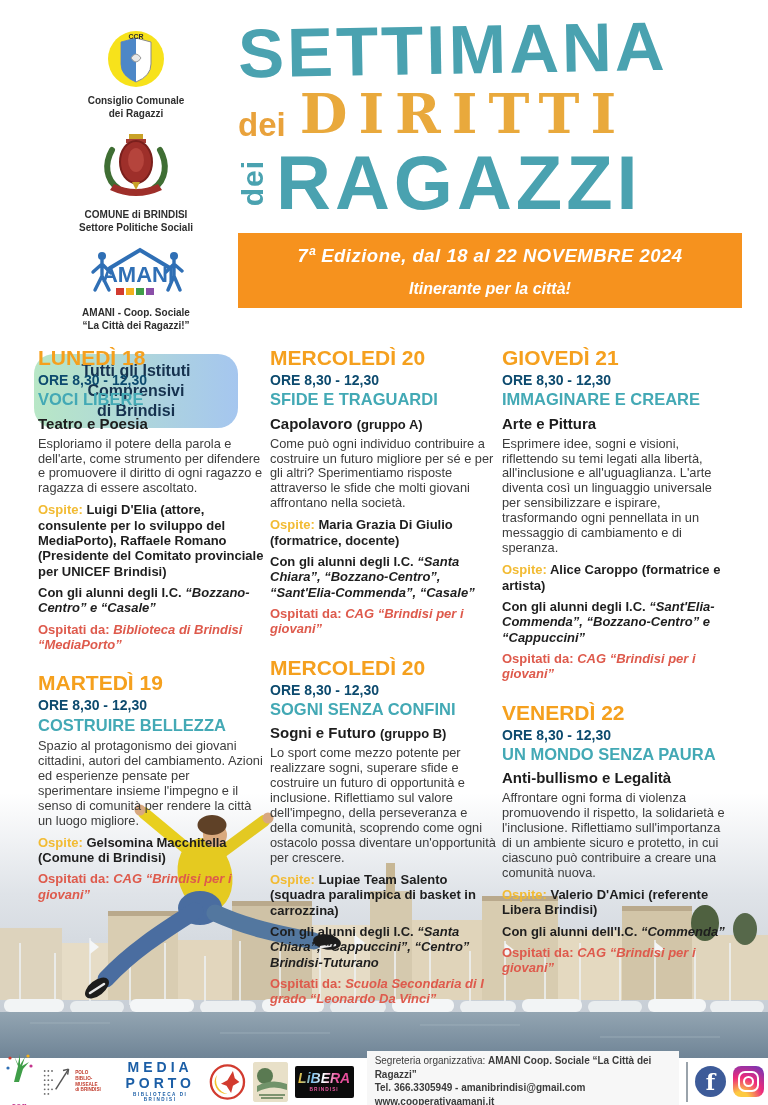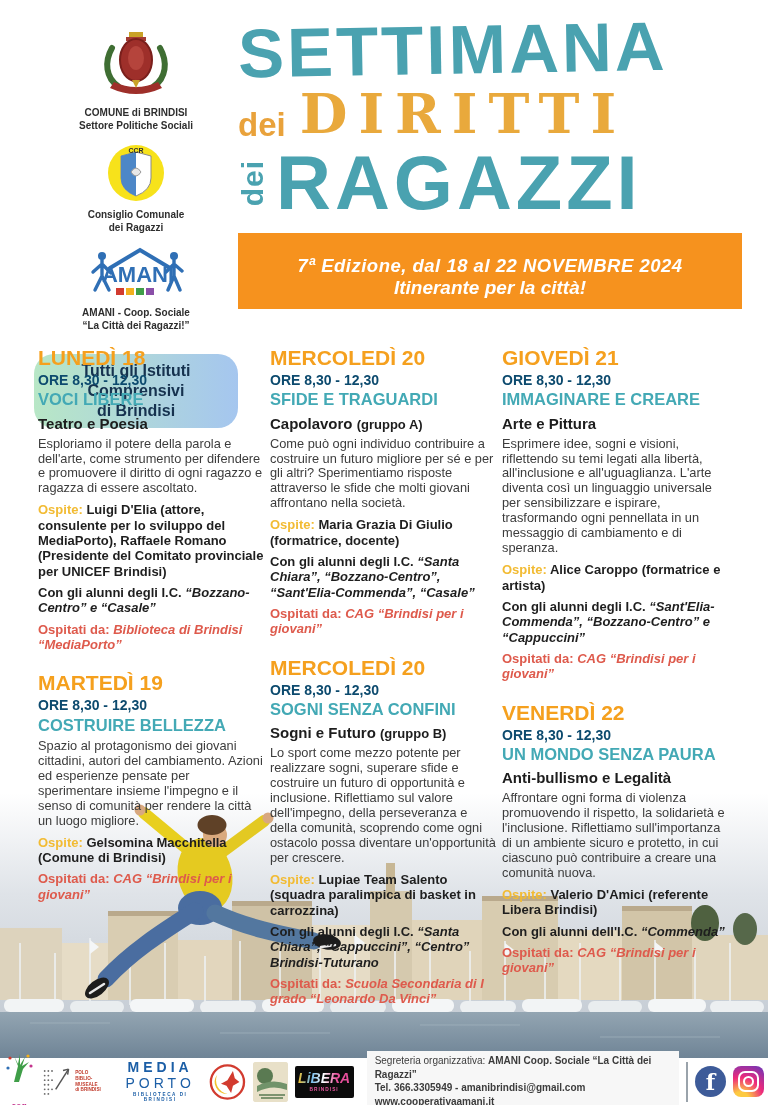--- a/index.html
+++ b/index.html
@@ -33,24 +33,24 @@
   .t-dei2{
     color:#4aa2b0;font-size:30px;font-weight:800;line-height:1;
     writing-mode:vertical-rl;transform:rotate(180deg);margin-right:8px;letter-spacing:1px;
   }
   .t-ragazzi{
     color:#4aa2b0;font-size:76px;font-weight:800;letter-spacing:4px;line-height:1;
     white-space:nowrap;
   }
   .banner{
     margin-top:12px;background:#f6921e;color:#ffffff;text-align:center;
-    padding:22px 6px 10px 6px;font-style:italic;font-weight:bold;
+    padding:12px 6px 10px 6px;font-style:italic;font-weight:bold;
   }
   .banner-line1{font-size:18.5px;letter-spacing:.5px;}
-  .banner-line2{font-size:19px;margin-top:0;}
+  .banner-line2{font-size:16px;margin-top:13px;}
   
   .grid{
     position:absolute;left:38px;top:347px;width:704px;z-index:2;
     display:grid;grid-template-columns:226px 226px 226px;column-gap:6px;
   }
   .col{display:flex;flex-direction:column;gap:20px;}
   .sec-day{color:#f5a01e;font-size:21px;font-weight:800;line-height:1;margin:0 0 5px 0;}
   .sec-time{color:#0c4a6e;font-size:14px;font-weight:bold;line-height:1.1;}
   .sec-title{color:#43a9b5;font-size:16.5px;font-weight:800;line-height:1.1;margin-top:2px;}
   .sec-subtitle{color:#1d1d1d;font-size:15px;font-weight:800;margin-top:6px;}
@@ -68,21 +68,21 @@
   .footer{
     position:absolute;left:0;bottom:0;width:768px;height:47px;background:#ffffff;
     display:flex;align-items:center;z-index:3;padding:0 4px;box-sizing:border-box;gap:7px;
   }
   .f-logo{flex:0 0 auto;display:flex;flex-direction:column;align-items:center;justify-content:center;}
   .cag-word{color:#c4348d;font-size:9px;font-weight:bold;line-height:1;margin-top:18px;}
   .polo-text{font-size:4.6px;color:#c03a2b;font-weight:bold;line-height:1.25;text-align:left;}
   .polo-wrap{display:flex;align-items:center;gap:3px;}
   .mediaporto{color:#1b5ea6;text-align:center;line-height:1;}
   .mp-l1{font-size:14px;font-weight:800;letter-spacing:4px;}
-  .mp-l2{font-size:14px;font-weight:400;letter-spacing:4px;margin-top:2px;}
+  .mp-l2{font-size:14px;font-weight:700;letter-spacing:4px;margin-top:2px;}
   .mp-cap{font-size:4.6px;letter-spacing:1.6px;margin-top:3px;font-weight:bold;}
   .libera-box{
     width:64px;height:32px;background:#0b0b0b;border-radius:2px;display:flex;
     flex-direction:column;align-items:center;justify-content:center;line-height:1;
   }
   .libera-word{
     font-size:14px;font-weight:800;font-style:italic;
     background:linear-gradient(90deg,#f2c12e,#6fb7e8,#ffffff,#e84f9c,#e84f9c);
     -webkit-background-clip:text;background-clip:text;color:transparent;
   }
@@ -108,48 +108,48 @@
   }
   .ig-icon::after{
     content:"";position:absolute;left:10px;top:10px;width:7px;height:7px;
     border:2px solid #fff;border-radius:50%;
   }
 </style>
 </head>
 <body>
 
 <div class="left-rail">
+  <div class="logo-block">
+    <svg width="58" height="58" viewBox="0 0 58 58">
+      <circle cx="29" cy="29" r="28" fill="#f7e21b"></circle>
+      <path d="M29 8 L44 12 L44 34 Q44 46 29 52 Q14 46 14 34 L14 12 Z" fill="#ffffff" stroke="#8a8a8a" stroke-width="1"></path>
+      <path d="M29 8 L14 12 L14 34 Q14 46 29 52 Z" fill="#4d87c7"></path>
+      <text x="29" y="9" text-anchor="middle" font-size="7" font-weight="bold" fill="#2e2e2e">CCR</text>
+      <path d="M24 28 Q29 20 34 28 Q29 36 24 28" fill="#e8e8e8" stroke="#9a9a9a" stroke-width="1"></path>
+    </svg>
+    <div class="logo-caption">
+      <div>Consiglio Comunale</div>
+      <div>dei Ragazzi</div>
+    </div>
+  </div>
+
   <div class="logo-block">
     <svg width="76" height="70" viewBox="0 0 76 70">
       <rect x="31" y="2" width="14" height="6" fill="#c9a227"></rect>
       <rect x="28" y="7" width="20" height="4" fill="#a33b34"></rect>
       <ellipse cx="38" cy="30" rx="16" ry="21" fill="#9e2f2a" stroke="#7a1f1c" stroke-width="2"></ellipse>
       <ellipse cx="38" cy="28" rx="8" ry="12" fill="#b5443c"></ellipse>
       <path d="M14 18 C6 32 8 48 20 56" fill="none" stroke="#3f6e33" stroke-width="6" stroke-linecap="round"></path>
       <path d="M62 18 C70 32 68 48 56 56" fill="none" stroke="#3f6e33" stroke-width="6" stroke-linecap="round"></path>
       <path d="M12 58 Q38 70 64 58 L60 52 Q38 62 16 52 Z" fill="#9e2f2a"></path>
       <path d="M34 50 L42 50 L38 58 Z" fill="#c9a227"></path>
     </svg>
     <div class="logo-caption">
       <div>COMUNE di BRINDISI</div>
       <div>Settore Politiche Sociali</div>
-    </div>
-  </div>
-
-  <div class="logo-block">
-    <svg width="58" height="58" viewBox="0 0 58 58">
-      <circle cx="29" cy="29" r="28" fill="#f7e21b"></circle>
-      <path d="M29 8 L44 12 L44 34 Q44 46 29 52 Q14 46 14 34 L14 12 Z" fill="#ffffff" stroke="#8a8a8a" stroke-width="1"></path>
-      <path d="M29 8 L14 12 L14 34 Q14 46 29 52 Z" fill="#4d87c7"></path>
-      <text x="29" y="9" text-anchor="middle" font-size="7" font-weight="bold" fill="#2e2e2e">CCR</text>
-      <path d="M24 28 Q29 20 34 28 Q29 36 24 28" fill="#e8e8e8" stroke="#9a9a9a" stroke-width="1"></path>
-    </svg>
-    <div class="logo-caption">
-      <div>Consiglio Comunale</div>
-      <div>dei Ragazzi</div>
     </div>
   </div>
 
   <div class="logo-block">
     <svg width="96" height="54" viewBox="0 0 96 54">
       <path d="M22 22 L52 4 L82 22" fill="none" stroke="#2f6fb5" stroke-width="4" stroke-linecap="round"></path>
       <circle cx="14" cy="10" r="4" fill="#2f6fb5"></circle>
       <path d="M14 14 L14 30 M14 18 L5 26 M14 18 L23 27 M14 30 L7 44 M14 30 L21 44" stroke="#2f6fb5" stroke-width="3.4" stroke-linecap="round" fill="none"></path>
       <circle cx="86" cy="10" r="4" fill="#2f6fb5"></circle>
       <path d="M86 14 L86 30 M86 18 L78 26 M86 18 L94 25 M86 30 L80 44 M86 30 L92 44" stroke="#2f6fb5" stroke-width="3.4" stroke-linecap="round" fill="none"></path>

